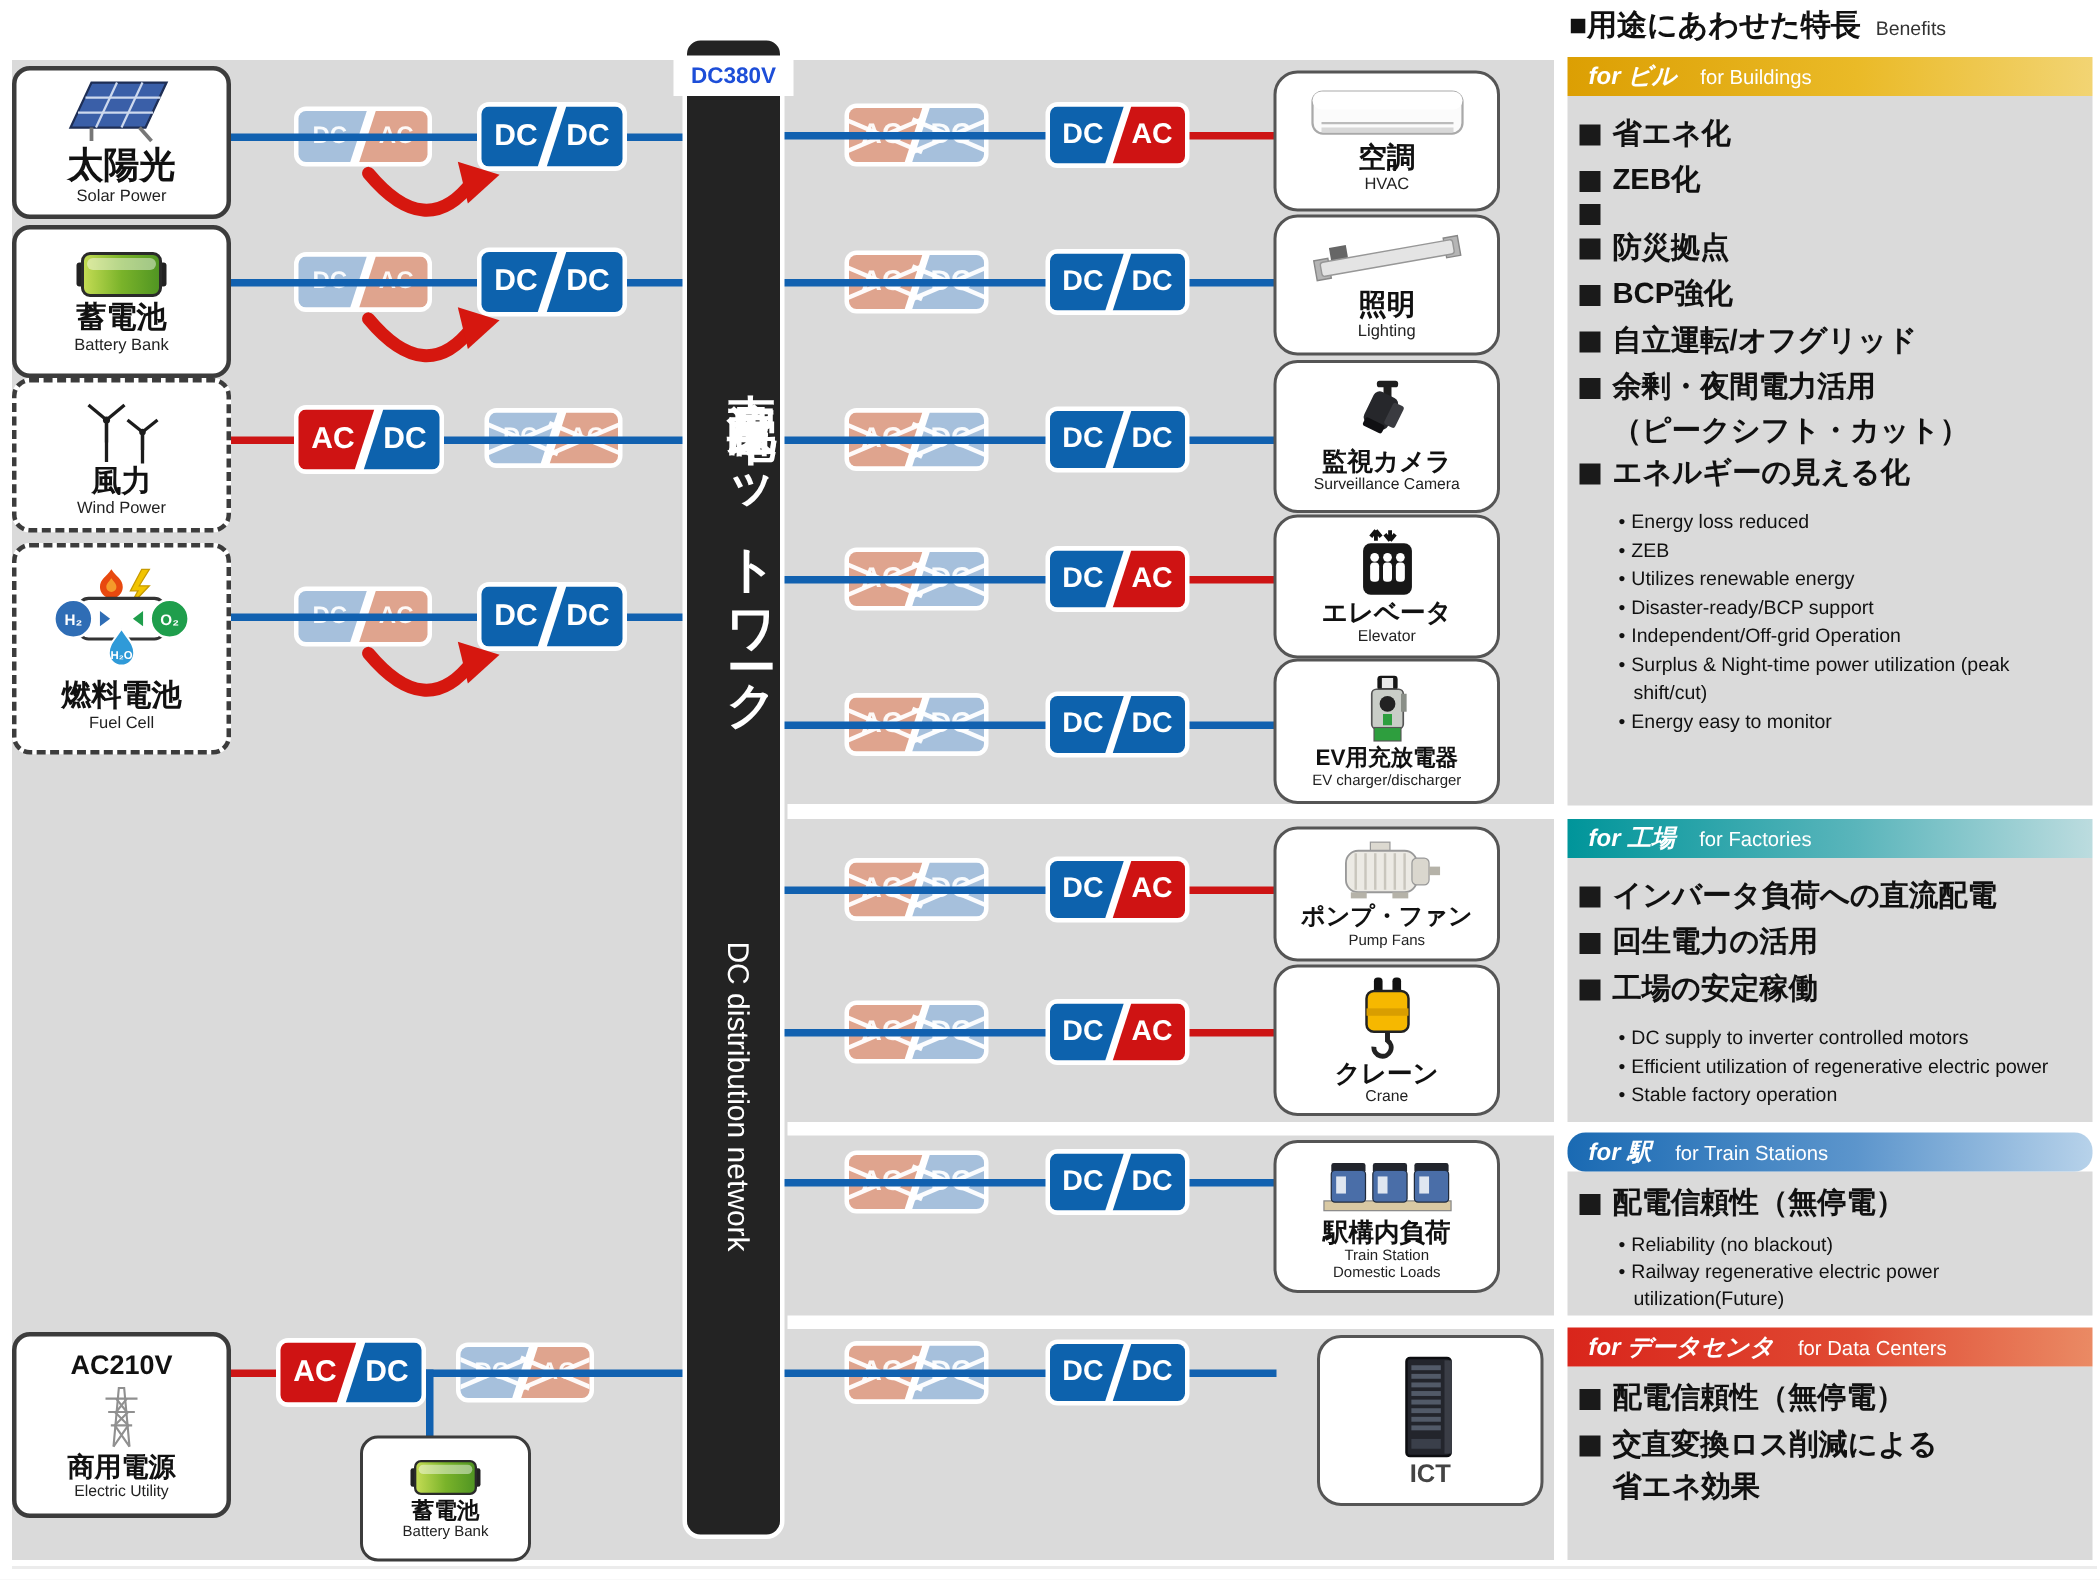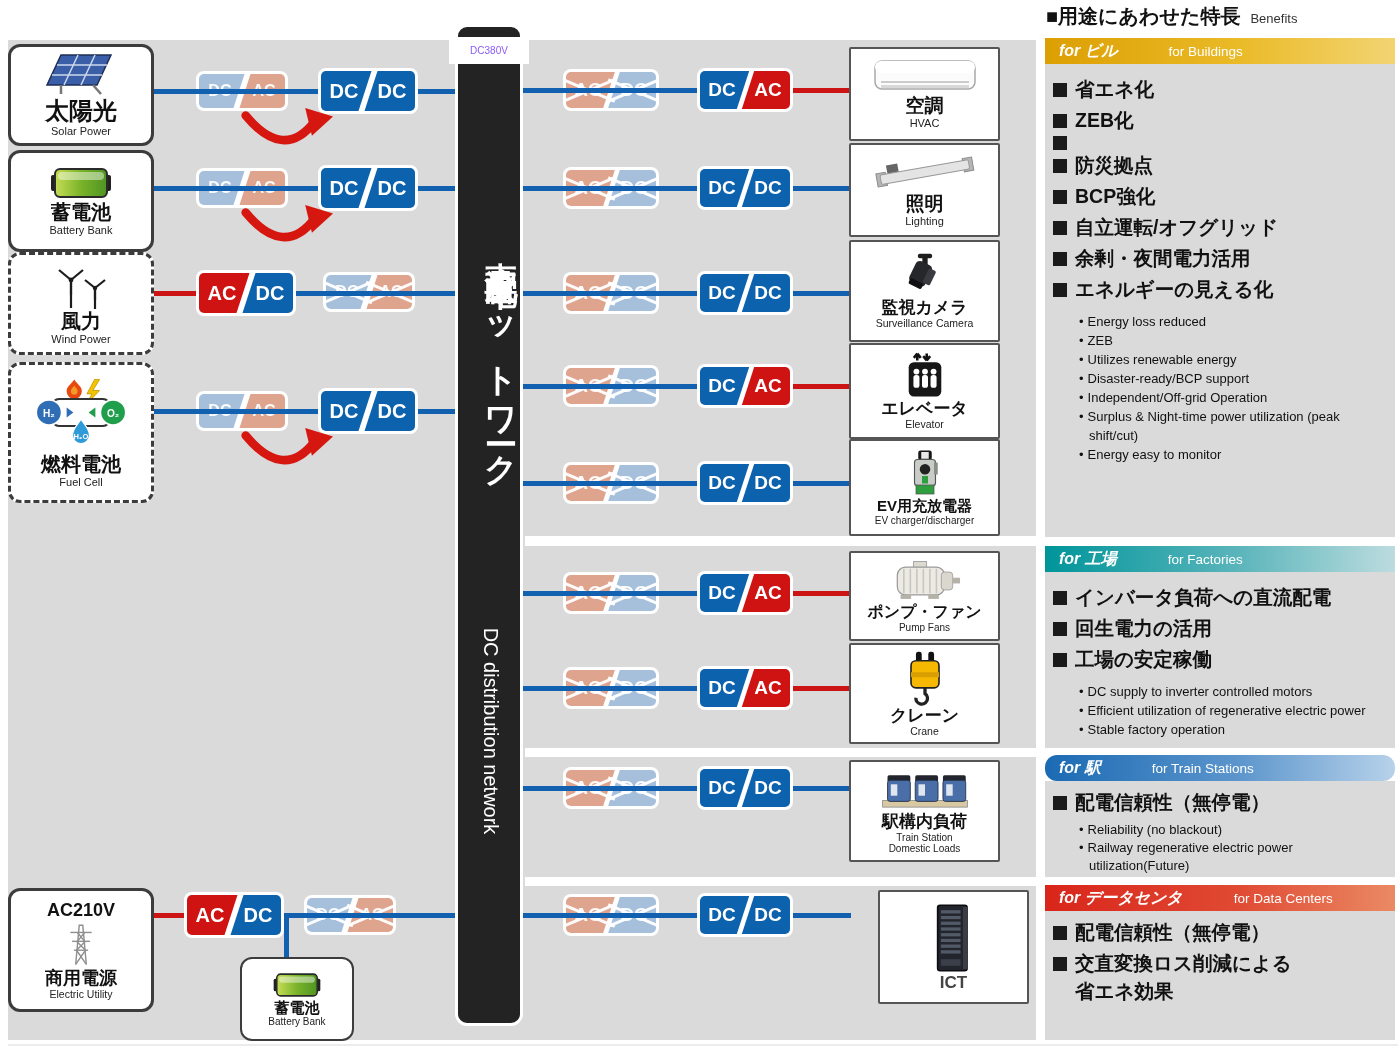--- a/index.html
+++ b/index.html
@@ -35,32 +35,32 @@
   .conv.rt{width:96px;height:44px;}
   .conv.lg{width:100px;height:46px;}
   .conv .x{position:absolute;height:3px;background:rgba(255,255,255,.95);top:calc(50% - 1.5px);width:62%;}
   .conv .x.l1{left:-6%;transform:rotate(23deg);}
   .conv .x.l2{left:-6%;transform:rotate(-23deg);}
   .conv .x.r1{right:-6%;transform:rotate(23deg);}
   .conv .x.r2{right:-6%;transform:rotate(-23deg);}
   
   .srcbox,.loadbox{position:absolute;background:#fff;border:3px solid #3c3c3c;border-radius:12px;z-index:4;display:flex;flex-direction:column;align-items:center;justify-content:center;text-align:center;}
   .srcbox.dashed{border-style:dashed;}
-  .loadbox{border-width:2.5px;border-color:#555;border-radius:2px;}
+  .loadbox{border-width:2.5px;border-color:#555;border-radius:16px;}
   .ja{font-weight:bold;color:#111;line-height:1.15;}
   .en{color:#222;line-height:1.1;}
   .arrow{position:absolute;width:96px;height:50px;z-index:5;}
   
   .bar-ja{left:455px;top:135px;width:68px;height:440px;display:flex;justify-content:center;writing-mode:vertical-rl;font-size:33px;font-weight:bold;color:#fff;letter-spacing:5px;z-index:4;}
   .bar-en{left:309px;top:718px;width:360px;height:26px;transform:rotate(90deg);text-align:center;color:#fff;font-size:20px;z-index:4;}
   
   .btitle{left:1046px;top:3px;display:flex;align-items:baseline;gap:10px;z-index:1;}
   .btitle .t-ja{font-weight:bold;font-size:20px;color:#111;}
   .btitle .t-en{font-size:13px;color:#333;}
-  .bhdr{position:absolute;left:1045px;width:350px;height:26px;display:flex;align-items:center;padding-left:14px;box-sizing:border-box;z-index:1;gap:35px;}
+  .bhdr{position:absolute;left:1045px;width:350px;height:26px;display:flex;align-items:center;padding-left:14px;box-sizing:border-box;z-index:1;}
   .bhdr .tag{font-weight:bold;font-style:italic;font-size:16px;color:#fff;white-space:nowrap;}
   .bhdr .tag-en{font-size:13.5px;color:#fff;margin-left:16px;white-space:nowrap;}
   .hdr-build{background:linear-gradient(90deg,#dc9f03,#eaba27 55%,#f2d473);}
   .hdr-fact{background:linear-gradient(90deg,#00959a,#5ab5bb 55%,#bcdcdf);}
   .hdr-sta{background:linear-gradient(90deg,#1a6ab3,#5c95cc 55%,#b7d2ea);border-radius:12px;}
   .hdr-dc{background:linear-gradient(90deg,#d9251b,#e04a33 55%,#ea8a64);}
   .bbody{position:absolute;left:1045px;width:350px;background:#dadada;padding:10px 8px 0 8px;box-sizing:border-box;}
   .bitem{display:flex;align-items:center;gap:8px;font-weight:bold;font-size:19.5px;color:#111;line-height:31px;white-space:nowrap;}
   .sq{width:14px;height:14px;background:#1a1a1a;flex:none;}
   .bsub{font-weight:bold;font-size:19.5px;color:#111;padding-left:22px;line-height:26px;}
@@ -100,21 +100,21 @@
   <div class="hline lred" style="left:745px;top:384px;width:106px"></div>
   <div class="hline lblue" style="left:521px;top:481px;width:330px"></div>
   <div class="hline lblue" style="left:521px;top:591px;width:224px"></div>
   <div class="hline lred" style="left:745px;top:591px;width:106px"></div>
   <div class="hline lblue" style="left:521px;top:686px;width:224px"></div>
   <div class="hline lred" style="left:745px;top:686px;width:106px"></div>
   <div class="hline lblue" style="left:521px;top:786px;width:330px"></div>
   <div class="hline lblue" style="left:521px;top:913px;width:330px"></div>
 
   <div class="abs" style="left:455px;top:24px;width:68px;height:1002px;background:#232323;border:3px solid #fff;border-radius:12px;z-index:3"></div>
-  <div class="abs" style="left:449px;top:37px;width:80px;height:27px;background:#fff;z-index:4;display:flex;align-items:center;justify-content:center;font-weight:normal;font-size:10px;color:#8b5cf6">DC380V</div>
+  <div class="abs" style="left:449px;top:37px;width:80px;height:27px;background:#fff;z-index:4;display:flex;align-items:center;justify-content:center;font-weight:bold;font-size:15px;color:#1d4ed8">DC380V</div>
   <div class="abs bar-ja">直流配電ネットワーク</div>
   <div class="abs bar-en">DC distribution network</div>
 
   <div class="conv sm faded abs" style="left:196px;top:71px">
     <div class="inwrap">
         <div class="half l fblue"></div>
         <div class="half r fsalmon"></div>
       </div>
     <span class="cl fad">DC</span>
     <span class="cr fad">AC</span>
@@ -675,20 +675,21 @@
         <span>BCP強化</span>
       </div>
     <div class="bitem">
         <span class="sq"></span>
         <span>自立運転/オフグリッド</span>
       </div>
     <div class="bitem">
         <span class="sq"></span>
         <span>余剰・夜間電力活用</span>
       </div>
+    <div class="bsub">（ピークシフト・カット）</div>
     <div class="bitem">
         <span class="sq"></span>
         <span>エネルギーの見える化</span>
       </div>
     <ul class="notes">
       <li>Energy loss reduced</li>
       <li>ZEB</li>
       <li>Utilizes renewable energy</li>
       <li>Disaster-ready/BCP support</li>
       <li>Independent/Off-grid Operation</li>

